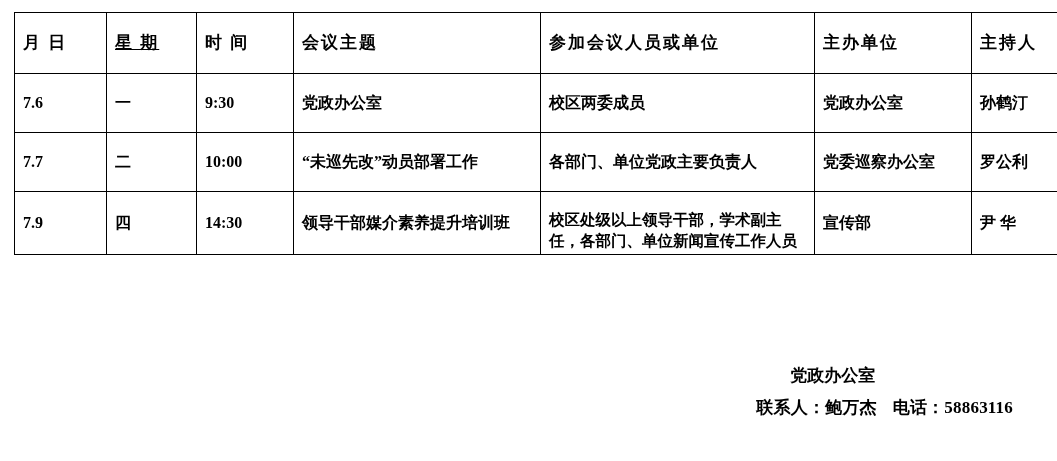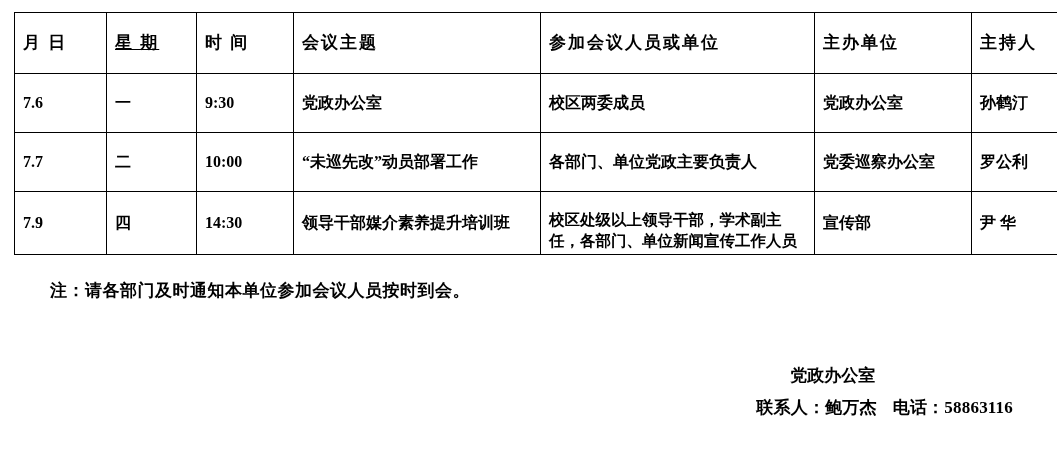--- a/index.html
+++ b/index.html
@@ -133,20 +133,19 @@
             <span class="cell-wrap">校区处级以上领导干部，学术副主
 任，各部门、单位新闻宣传工作人员</span>
           </td>
         <td>宣传部</td>
         <td>尹 华</td>
         <td>109 报告厅</td>
       </tr>
     </tbody>
   </table>
 
-  <div class="note">注：请各部门及时通知本单位参加会议人员按时到会。</div>
 
   <div class="signature">
     <span class="sig-line sig-org">党政办公室</span>
     <span class="sig-line sig-contact"><span>联系人：</span><span>鲍万杰</span><span class="spacer-gap"></span><span>电话：</span><span>58863116</span></span>
   </div>
 
 </div>
 
 </body></html>

